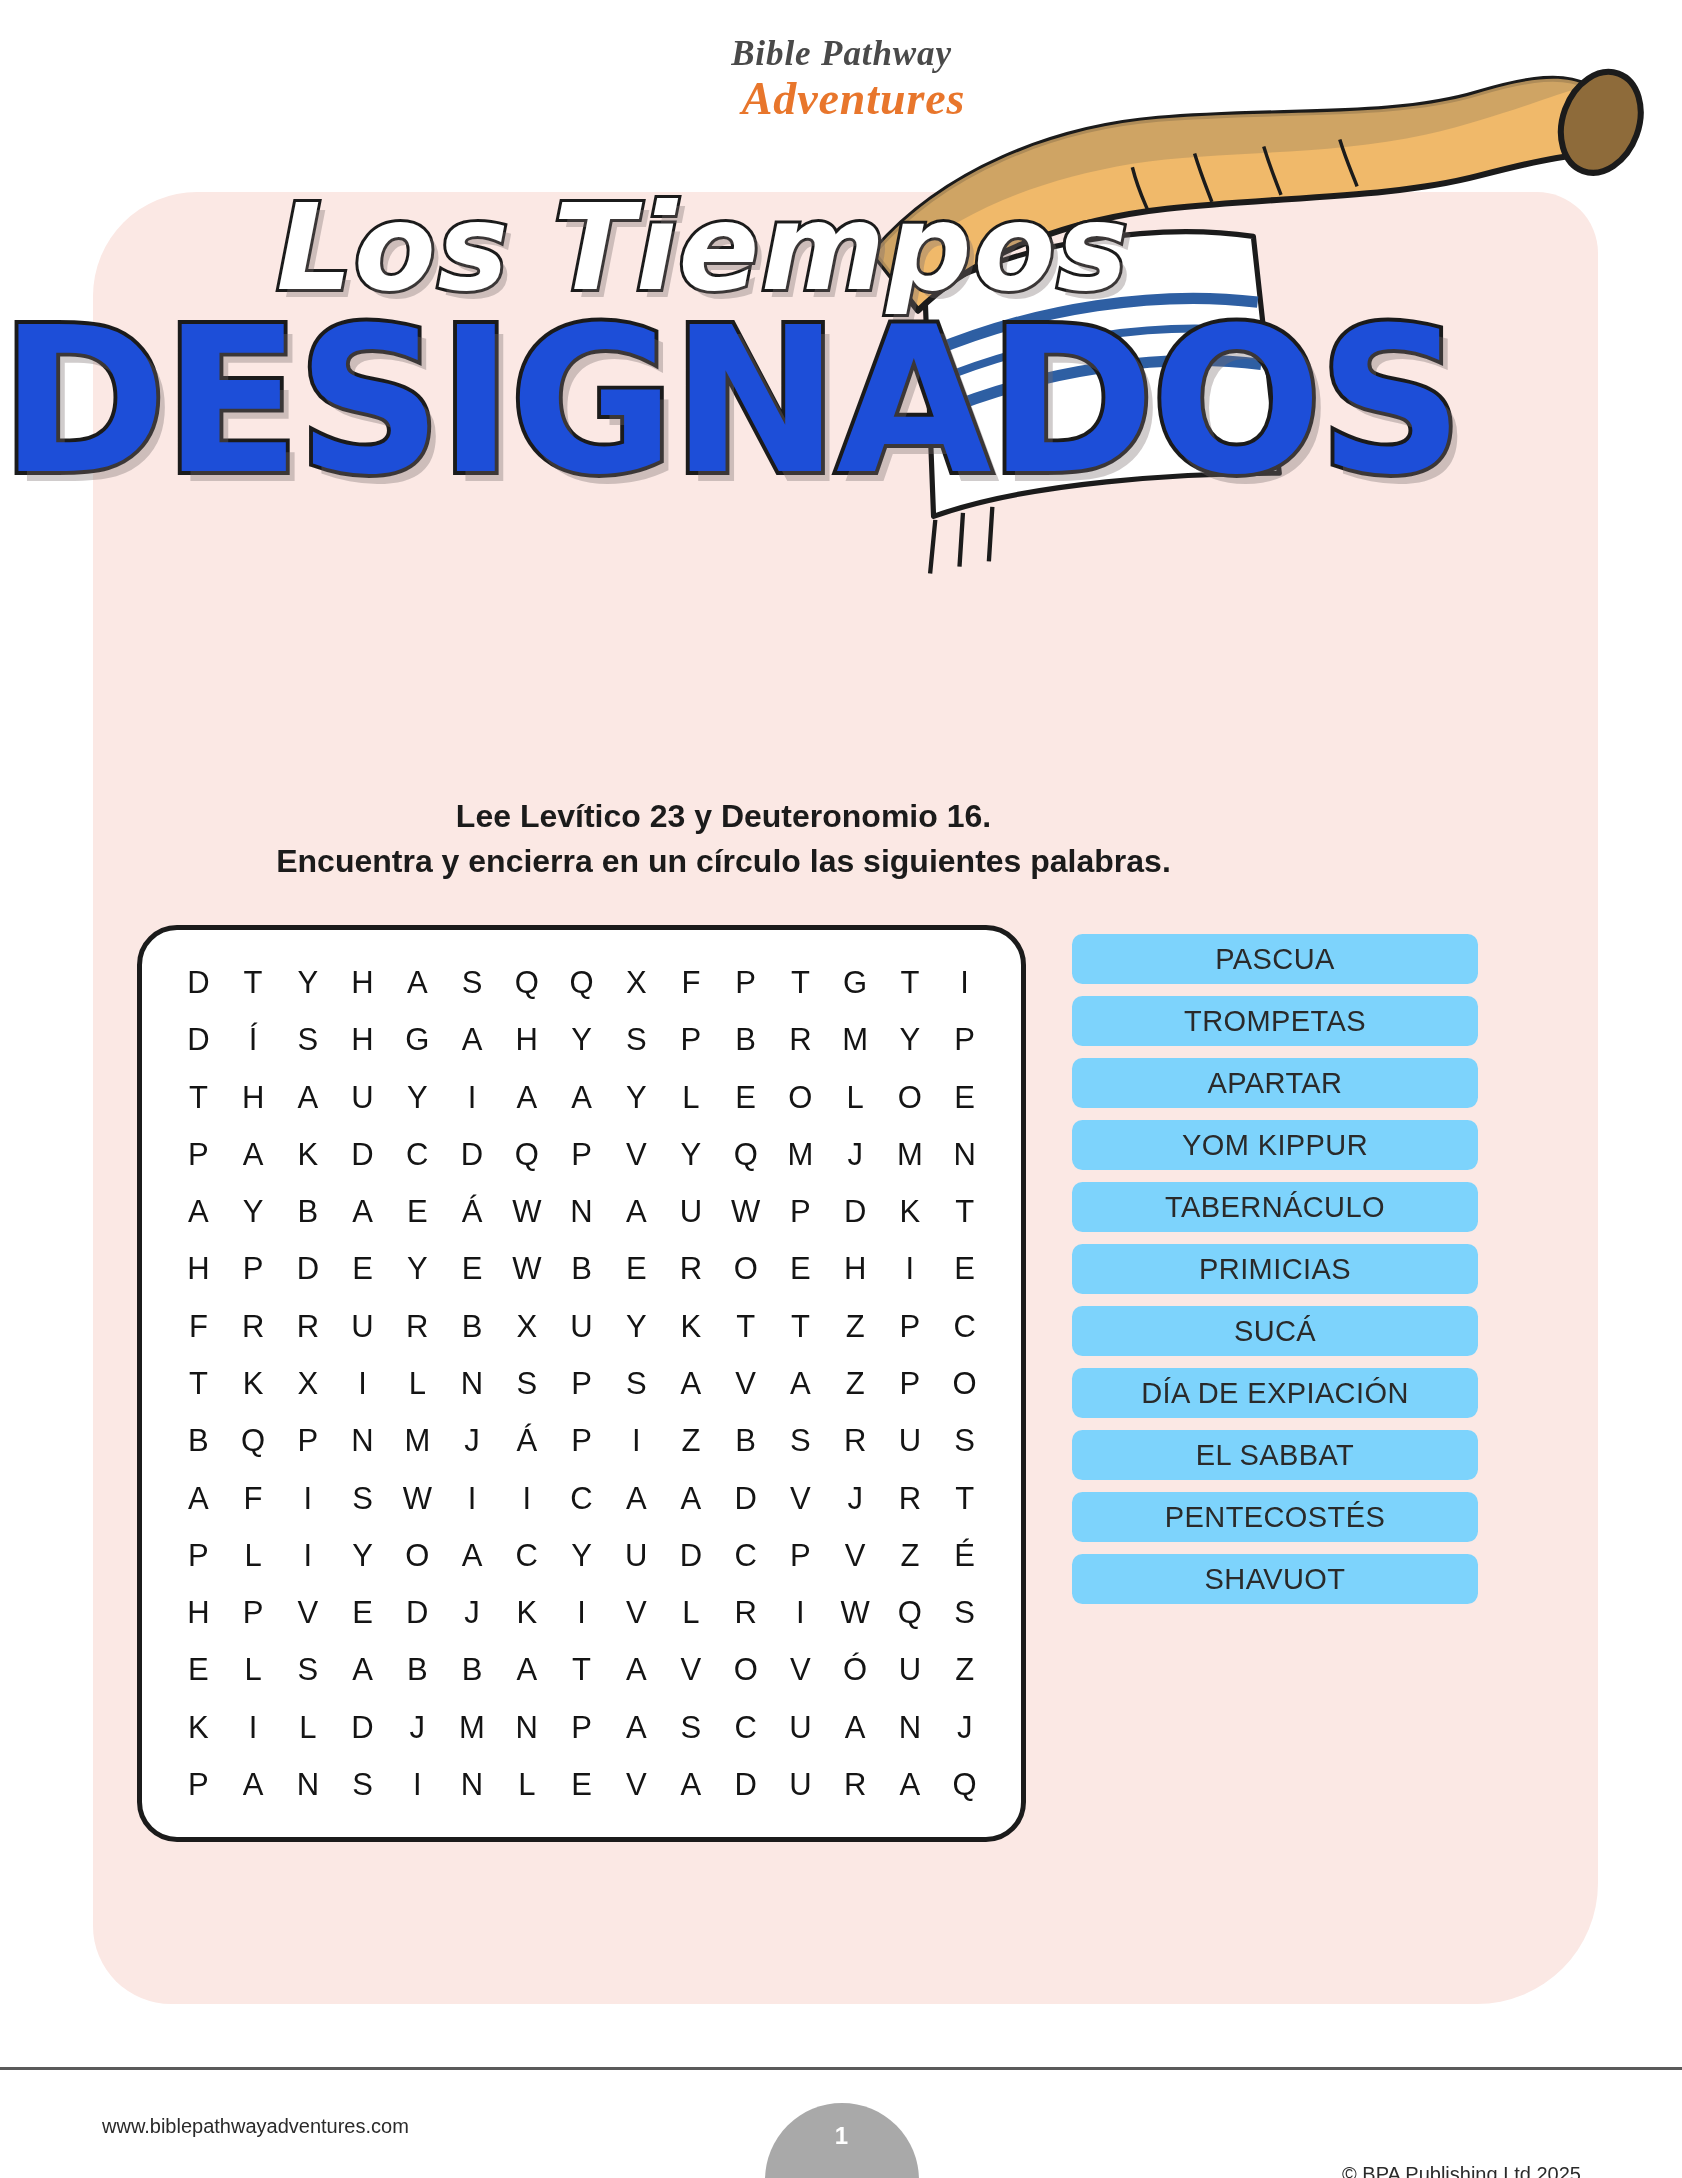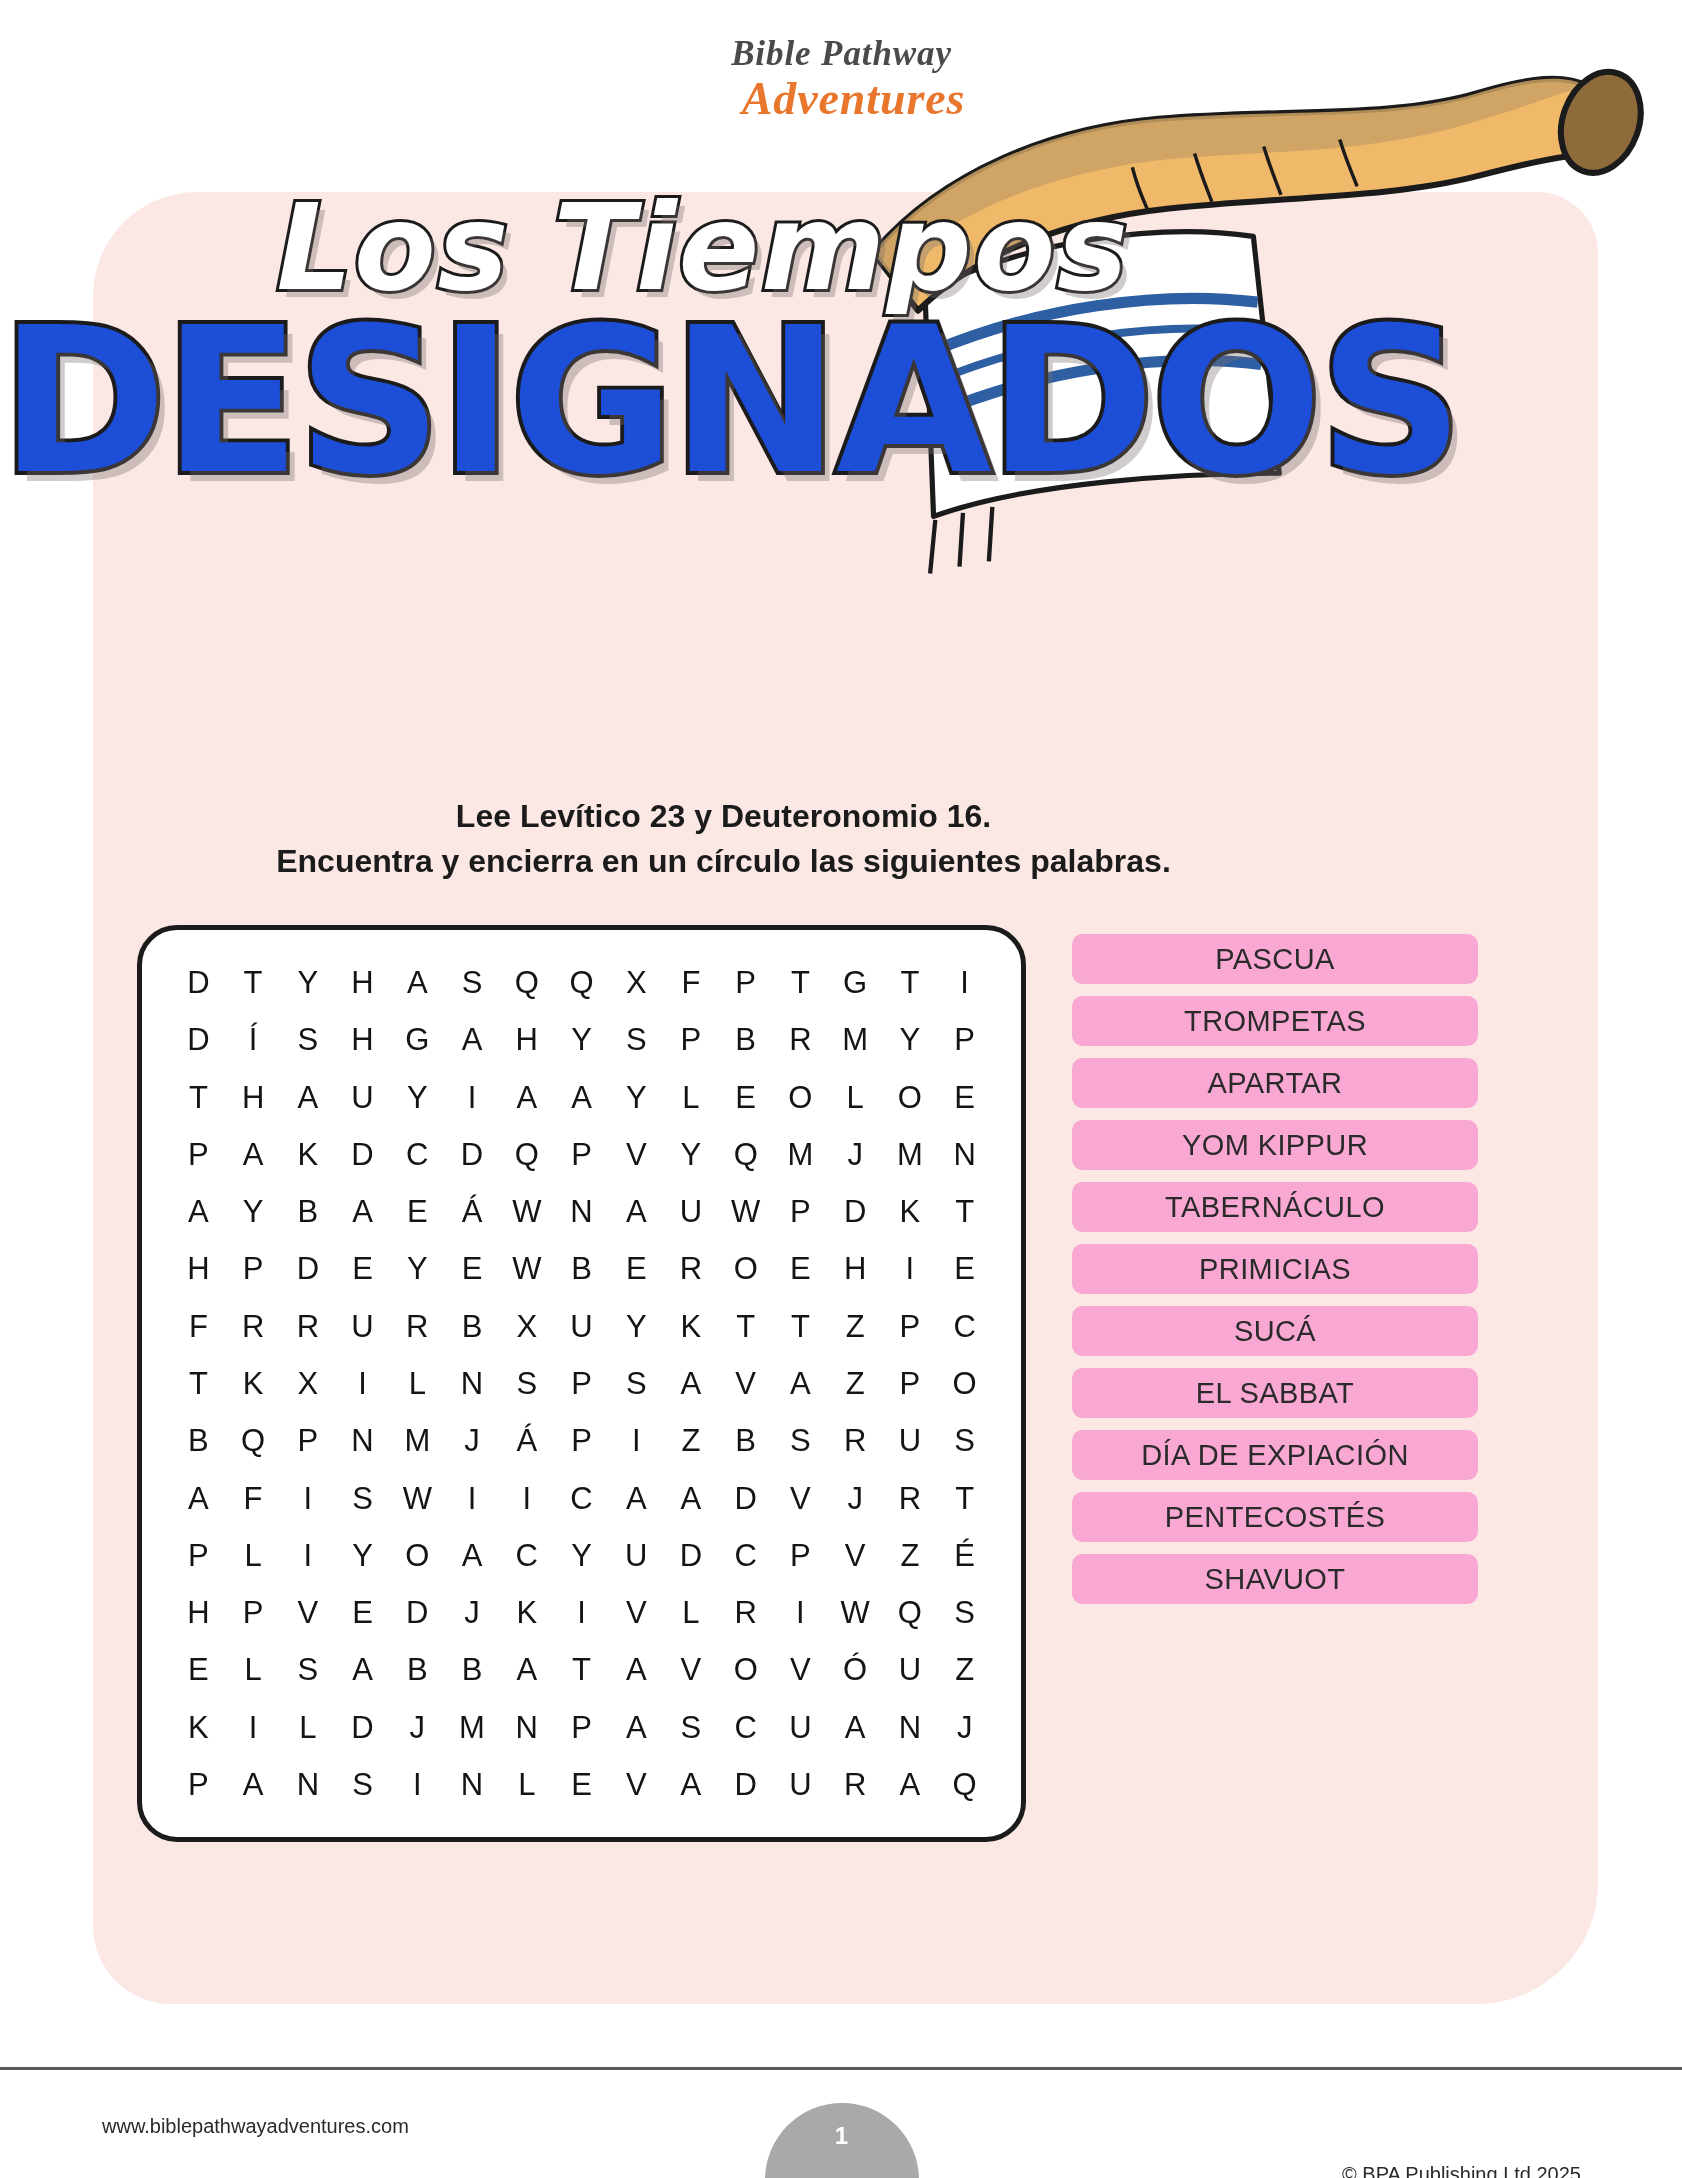--- a/index.html
+++ b/index.html
@@ -140,21 +140,21 @@
   .word-list {
     position: absolute;
     left: 1072px;
     top: 934px;
     width: 406px;
     display: flex;
     flex-direction: column;
     gap: 12px;
   }
   .word-item {
-    background: #f9a8d4;
+    background: #7dd3fc;
     border-radius: 10.4px;
     height: 50px;
     display: flex;
     align-items: center;
     justify-content: center;
     font-size: 29px;
     color: #2a2a2a;
     letter-spacing: 0.4px;
     white-space: nowrap;
   }
@@ -490,22 +490,22 @@
 </div>
 
 <div class="word-list" id="word-list">
     <div class="word-item">PASCUA</div>
     <div class="word-item">TROMPETAS</div>
     <div class="word-item">APARTAR</div>
     <div class="word-item">YOM KIPPUR</div>
     <div class="word-item">TABERNÁCULO</div>
     <div class="word-item">PRIMICIAS</div>
     <div class="word-item">SUCÁ</div>
+    <div class="word-item">DÍA DE EXPIACIÓN</div>
     <div class="word-item">EL SABBAT</div>
-    <div class="word-item">DÍA DE EXPIACIÓN</div>
     <div class="word-item">PENTECOSTÉS</div>
     <div class="word-item">SHAVUOT</div>
   </div>
 
 <div class="footer-rule"></div>
 <div class="footer">
   <div class="footer-left">www.biblepathwayadventures.com</div>
   <div class="page-badge">1</div>
   <div class="footer-right">© BPA Publishing Ltd 2025</div>
 </div>

